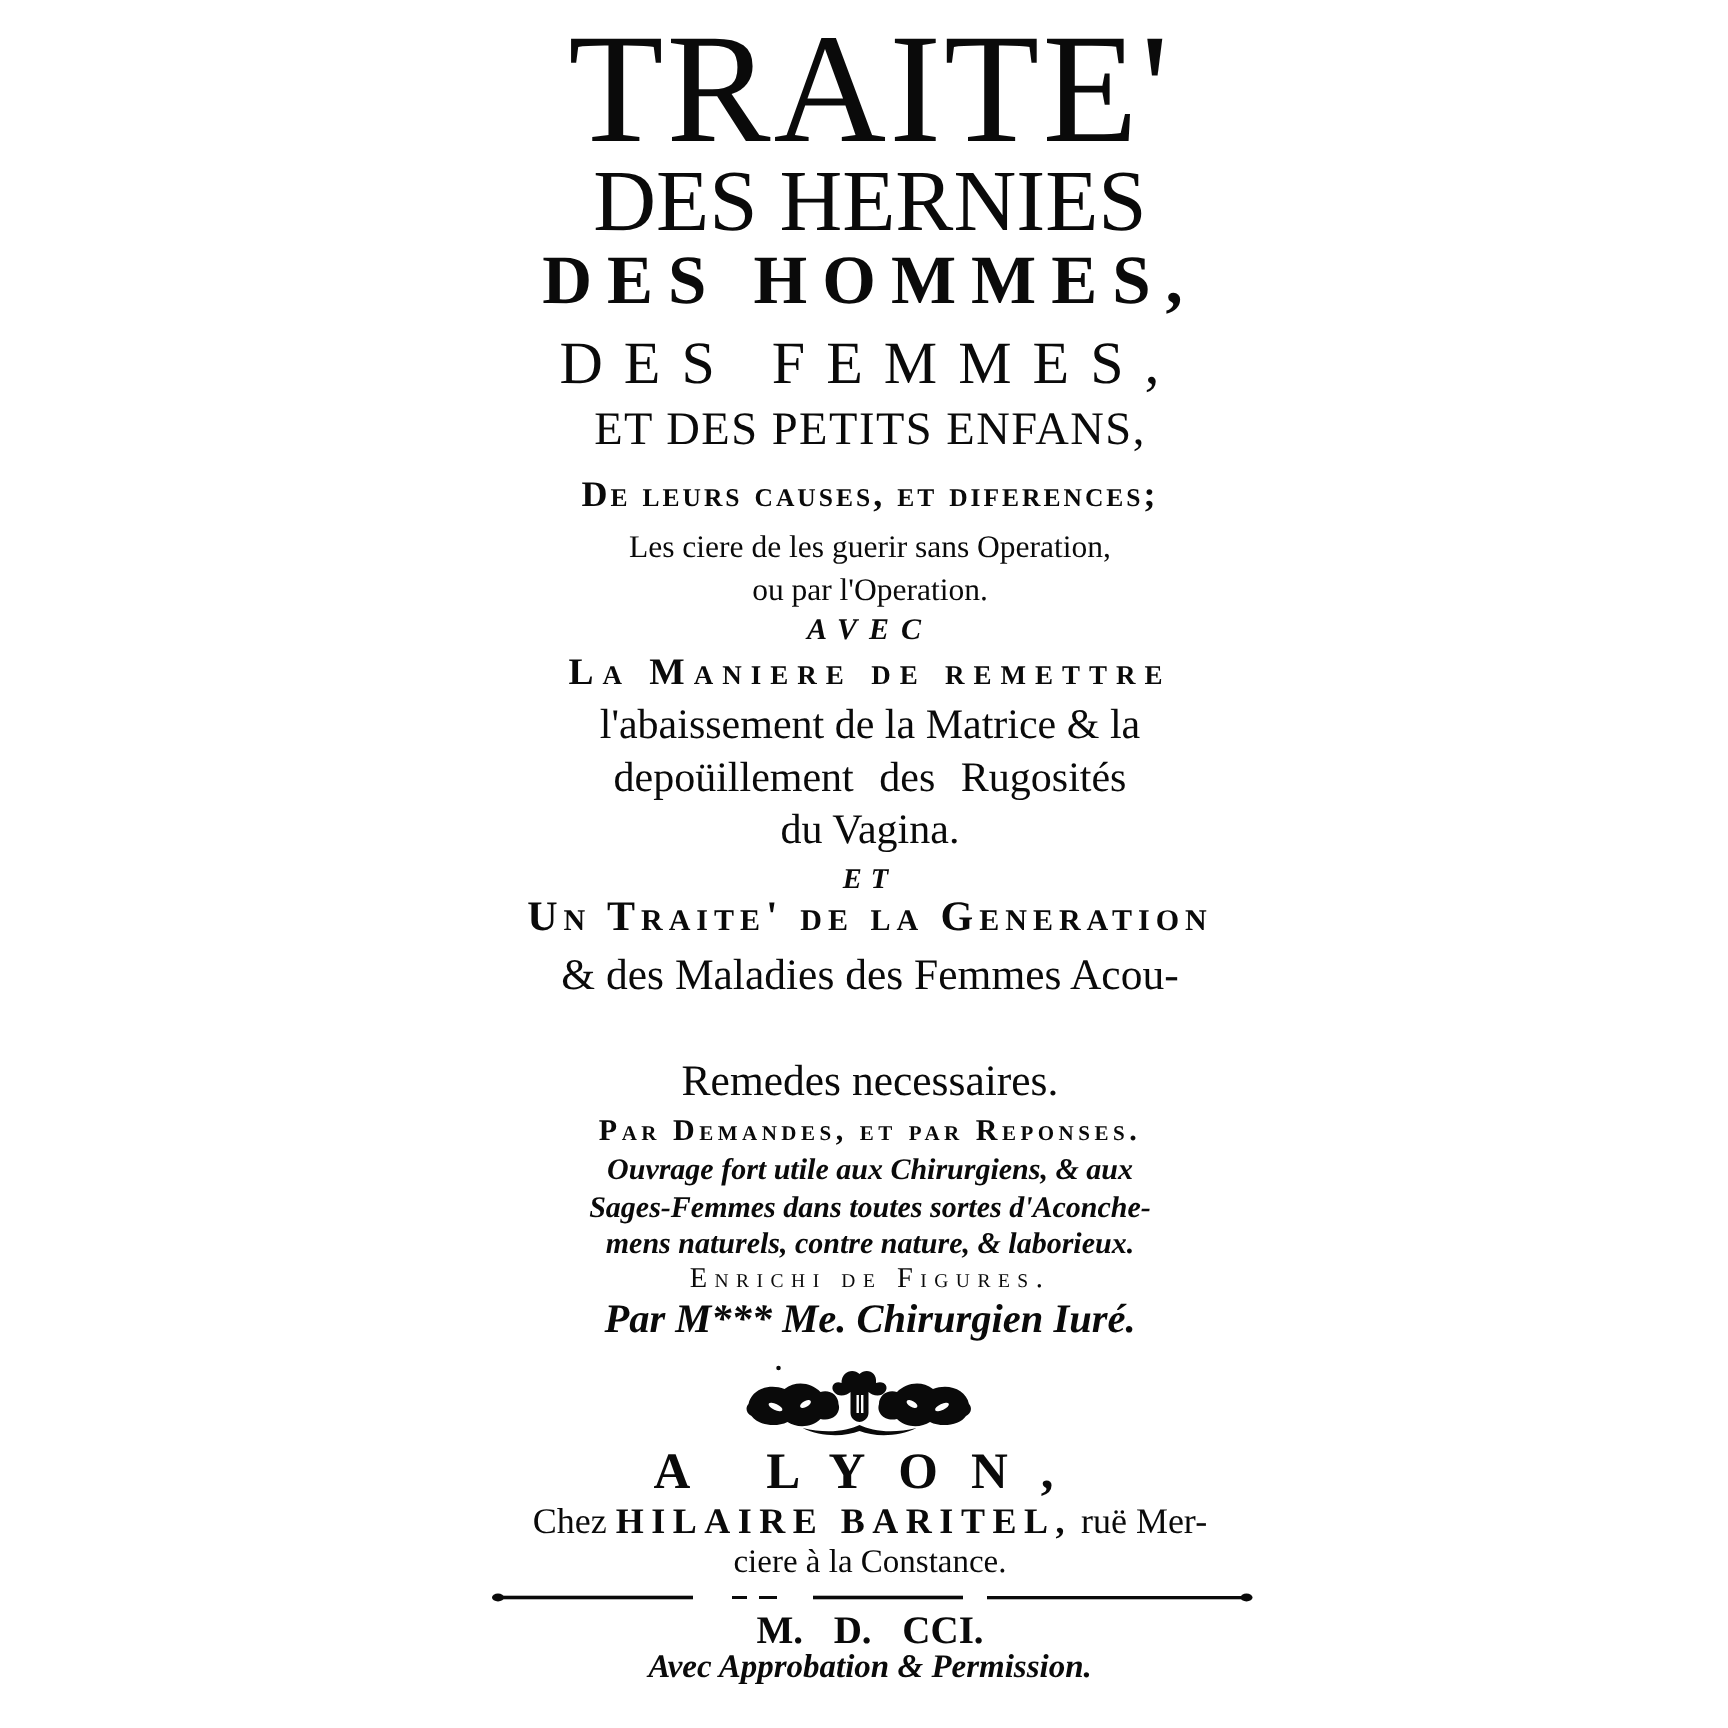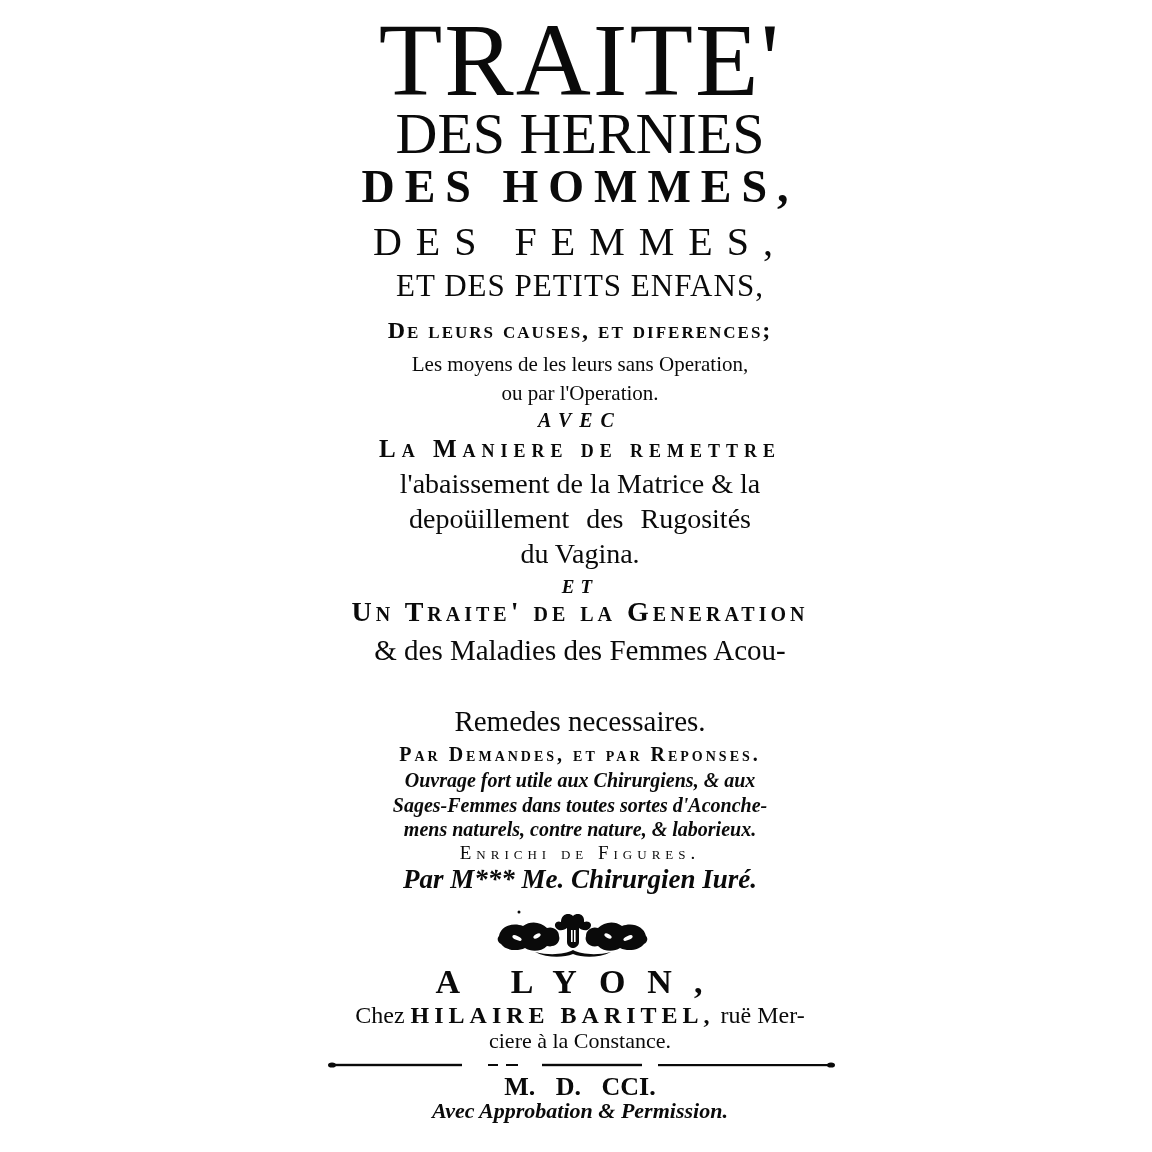--- a/index.html
+++ b/index.html
@@ -86,21 +86,21 @@
 
 <div class="page">
 
   <div class="line" id="l-title">TRAITE'</div>
   <div class="line" id="l-hernies">DES HERNIES</div>
   <div class="line" id="l-hommes">DES HOMMES,</div>
   <div class="line" id="l-femmes">DES FEMMES,</div>
   <div class="line" id="l-enfans">ET DES PETITS ENFANS,</div>
 
   <div class="line" id="l-causes">De leurs causes, et diferences;</div>
-  <div class="line" id="l-moyens">Les moyens de les leurs sans Operation,</div>
+  <div class="line" id="l-moyens">Les ciere de les guerir sans Operation,</div>
   <div class="line" id="l-ou">ou par l'Operation.</div>
 
   <div class="line" id="l-avec">AVEC</div>
 
   <div class="line" id="l-maniere">La Maniere de remettre</div>
   <div class="line" id="l-abaiss">l'abaissement de la Matrice &amp; la</div>
   <div class="line" id="l-depouil">depoüillement des Rugosités</div>
   <div class="line" id="l-vagina">du Vagina.</div>
 
   <div class="line" id="l-et">ET</div>

